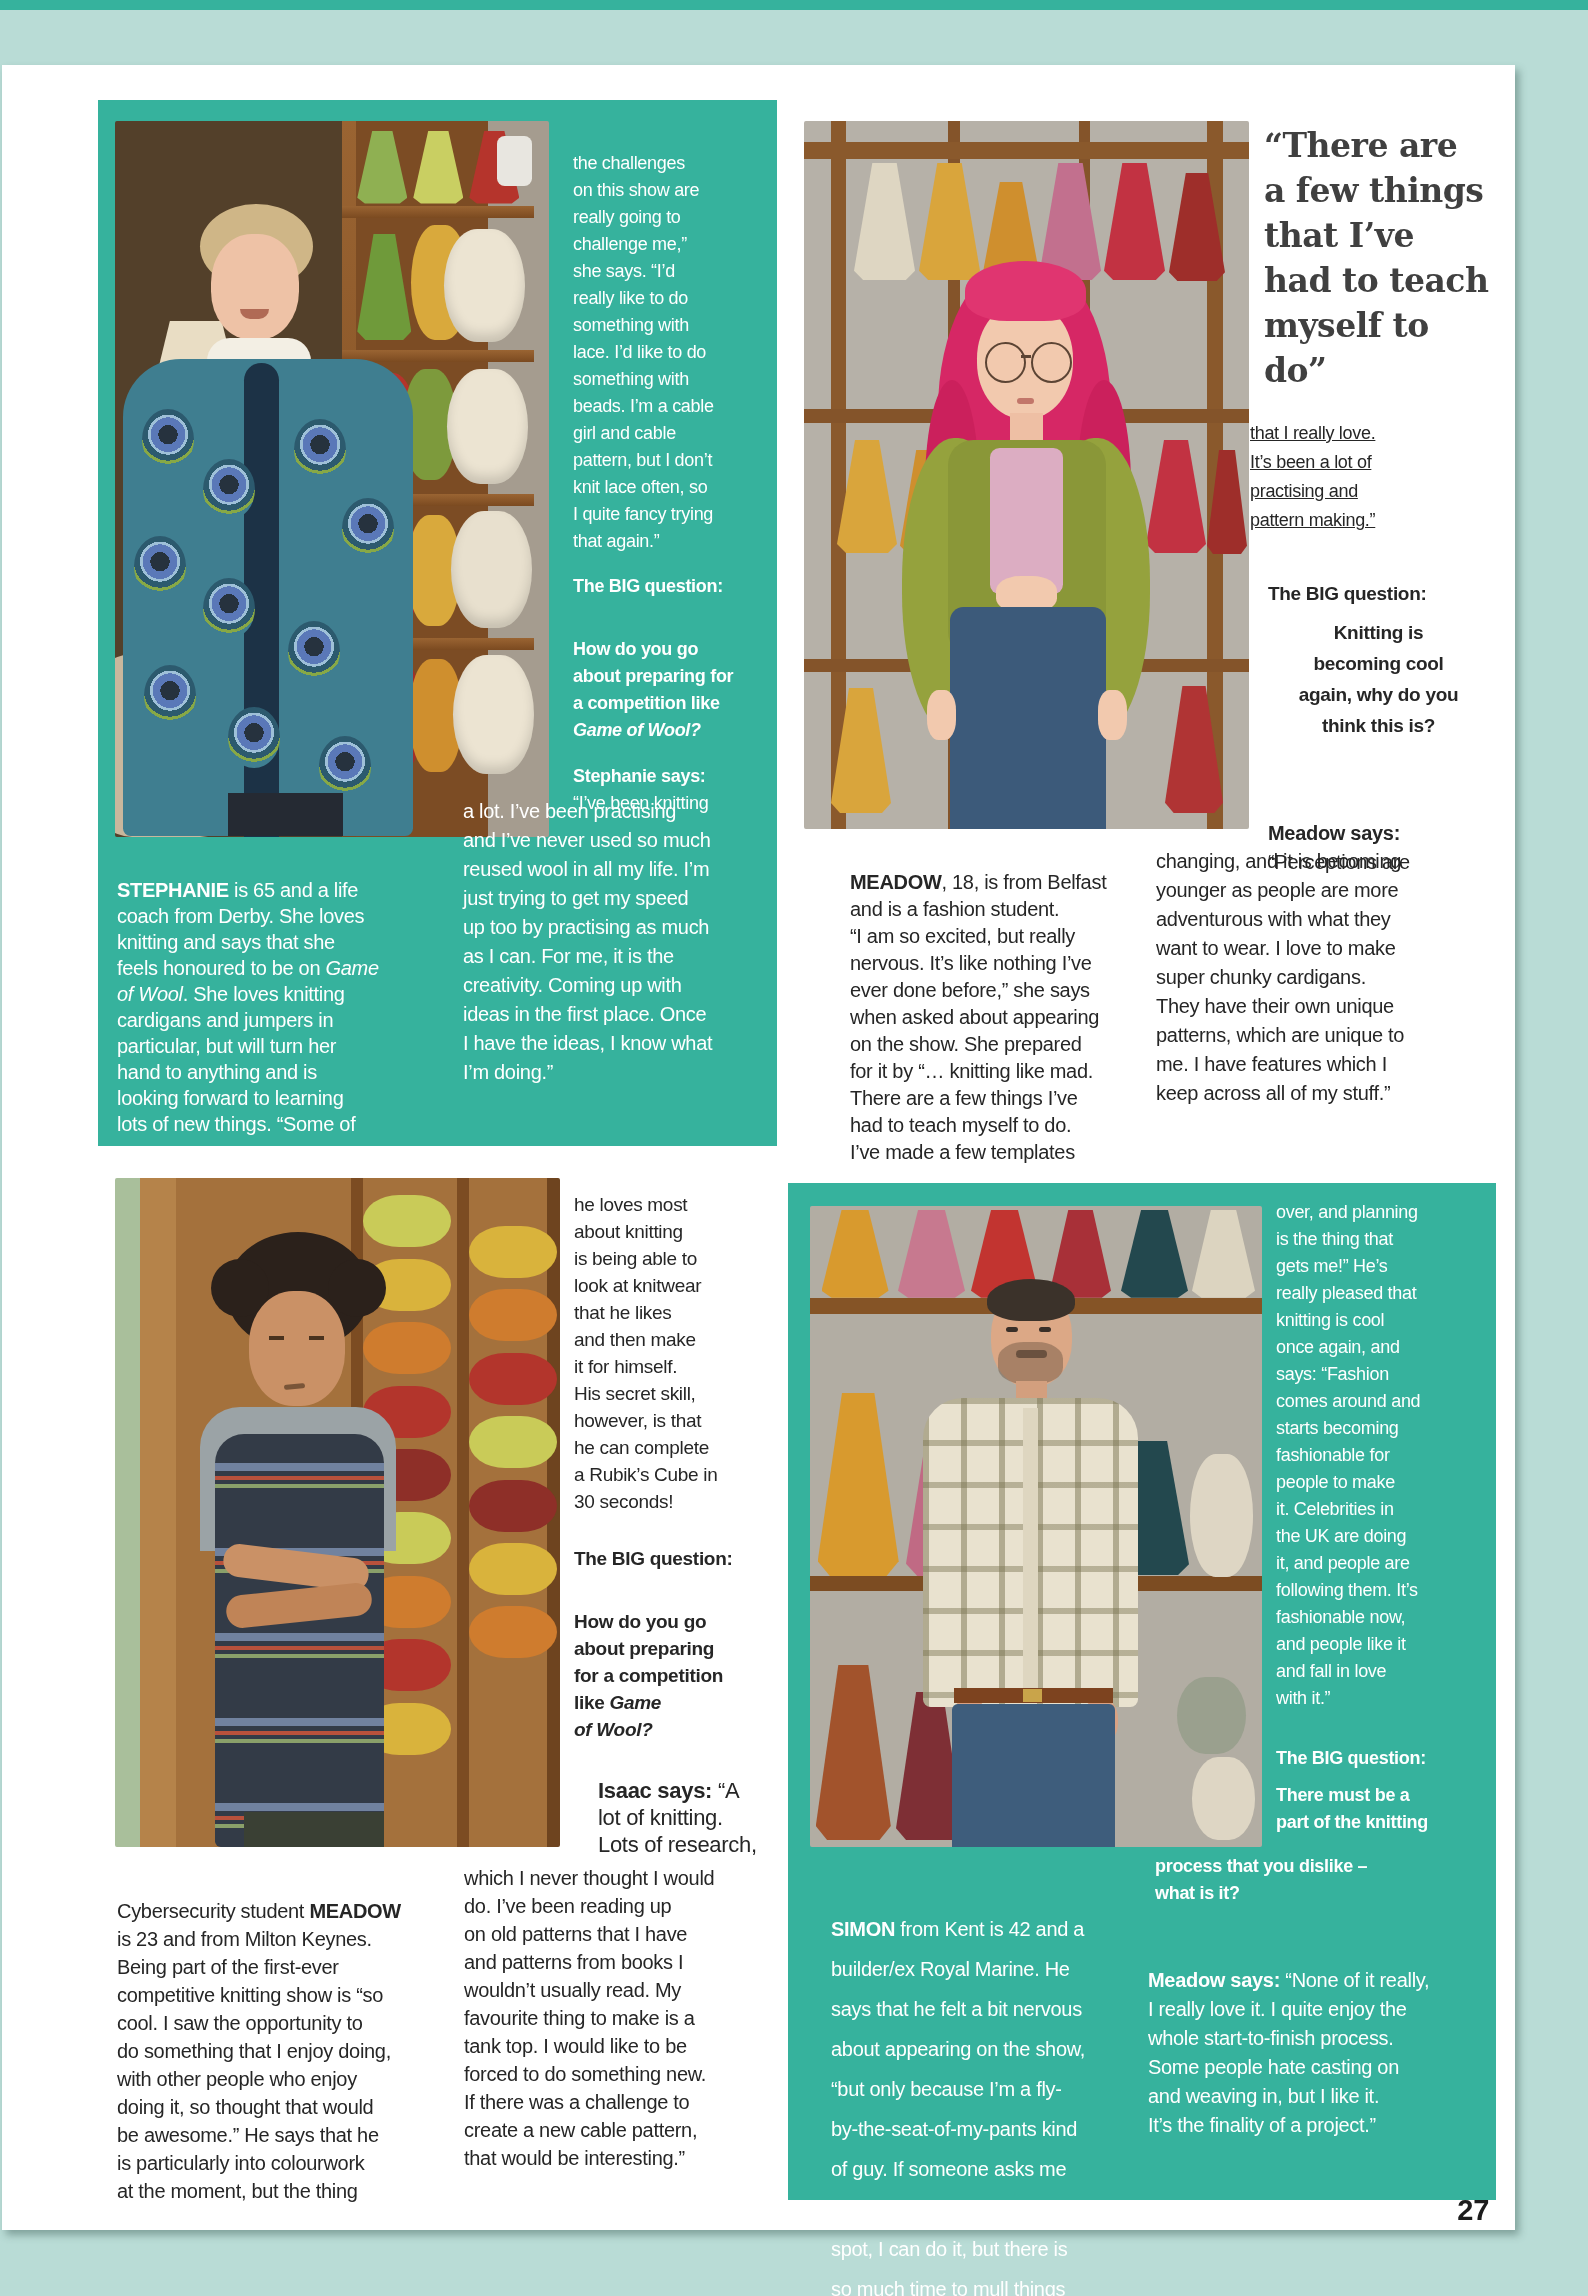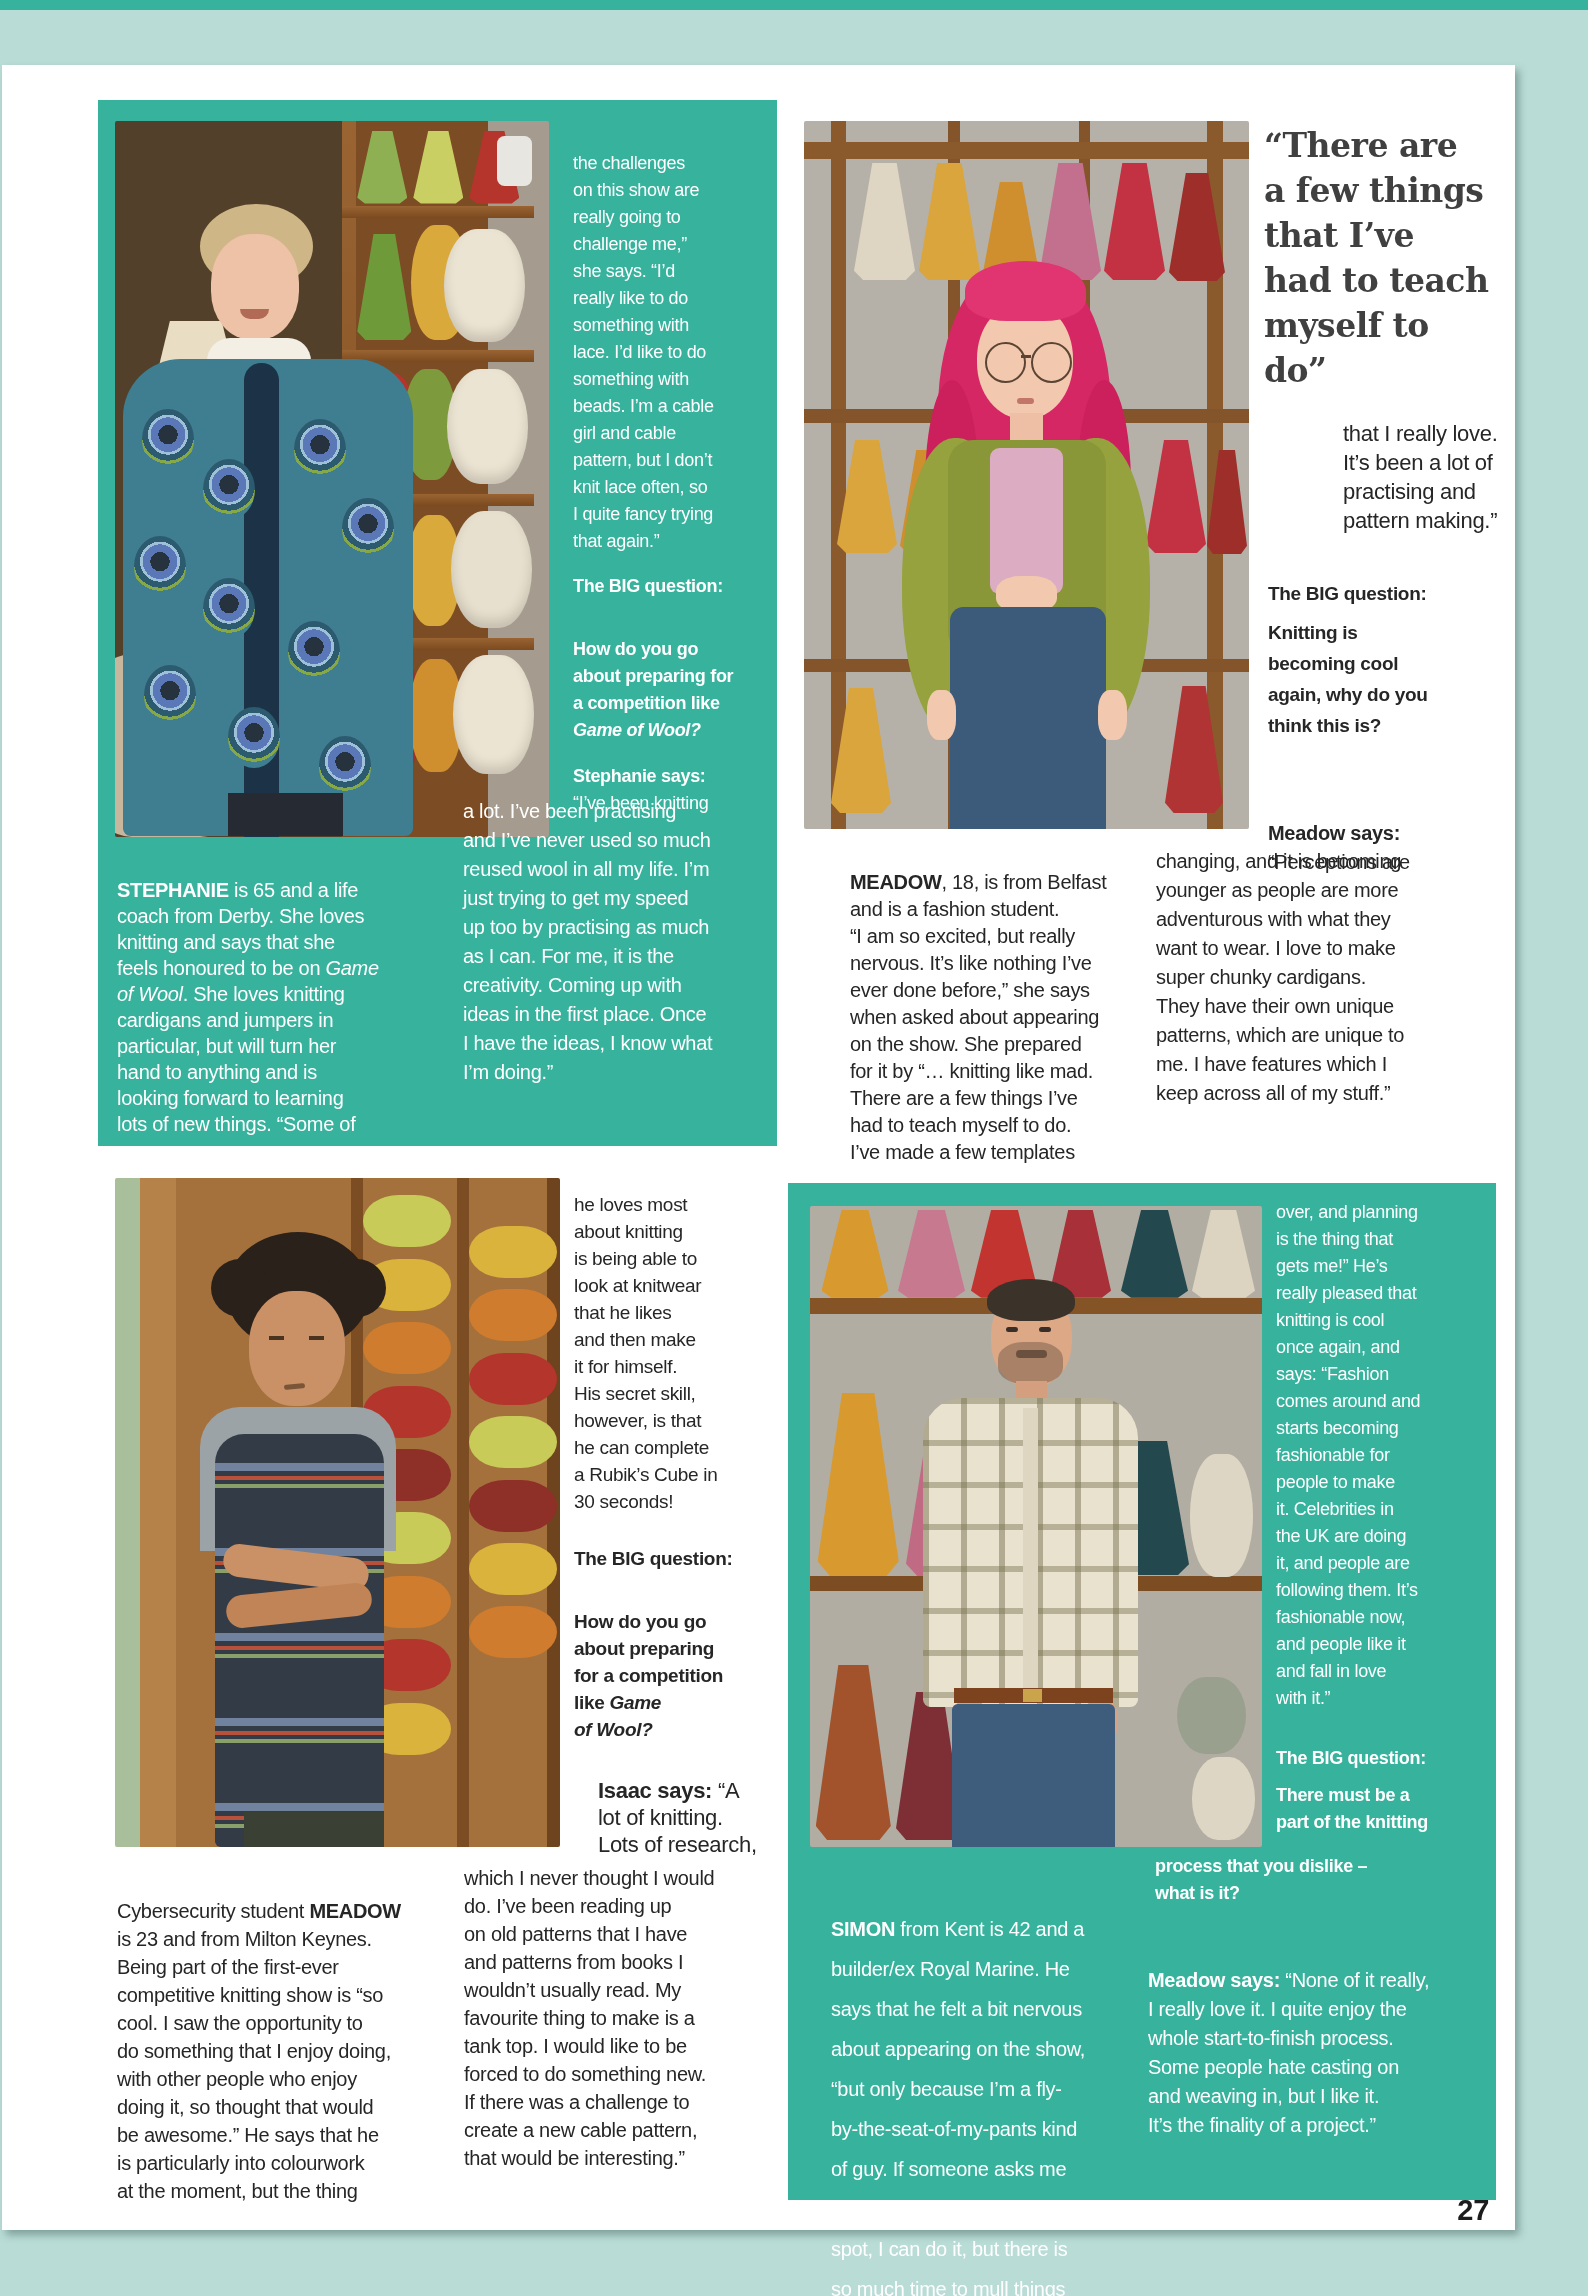--- a/index.html
+++ b/index.html
@@ -167,26 +167,26 @@
     <span class="ab" style="left:123px;top:569px;width:29px;height:50px;background:#f2c9ae;border-radius:40%;"></span>
     <span class="ab" style="left:294px;top:569px;width:29px;height:50px;background:#f2c9ae;border-radius:40%;"></span>
   </div>
 
   <div class="t pullquote" style="left:1264px;top:123px;width:245px;">“There are
 a few things
 that I’ve
 had to teach
 myself to
 do”</div>
-  <div class="t narrow k" style="left:1343px;top:419px;width:221px;line-height:29px;font-size:22px;">that I really love.
+  <div class="t narrow k" style="left:1250px;top:419px;width:221px;line-height:29px;font-size:18px;text-decoration:underline;">that I really love.
 It’s been a lot of
 practising and
 pattern making.”</div>
   <div class="t narrow k b" style="left:1268px;top:580px;width:221px;font-size:19px;">The BIG question:</div>
-  <div class="t narrow k q" style="left:1268px;top:617px;width:221px;font-size:19px;line-height:31px;">Knitting is
+  <div class="t narrow k q" style="left:1268px;top:617px;width:221px;font-size:19px;line-height:31px;text-align:center;">Knitting is
 becoming cool
 again, why do you
 think this is?</div>
   <div class="t wide k" style="left:1268px;top:790px;width:231px;">
     <span class="b">Meadow says:</span><span>
 “Perceptions are</span>
   </div>
   <div class="t wide k" style="left:1156px;top:847px;width:346px;">changing, and it is becoming
 younger as people are more
 adventurous with what they

